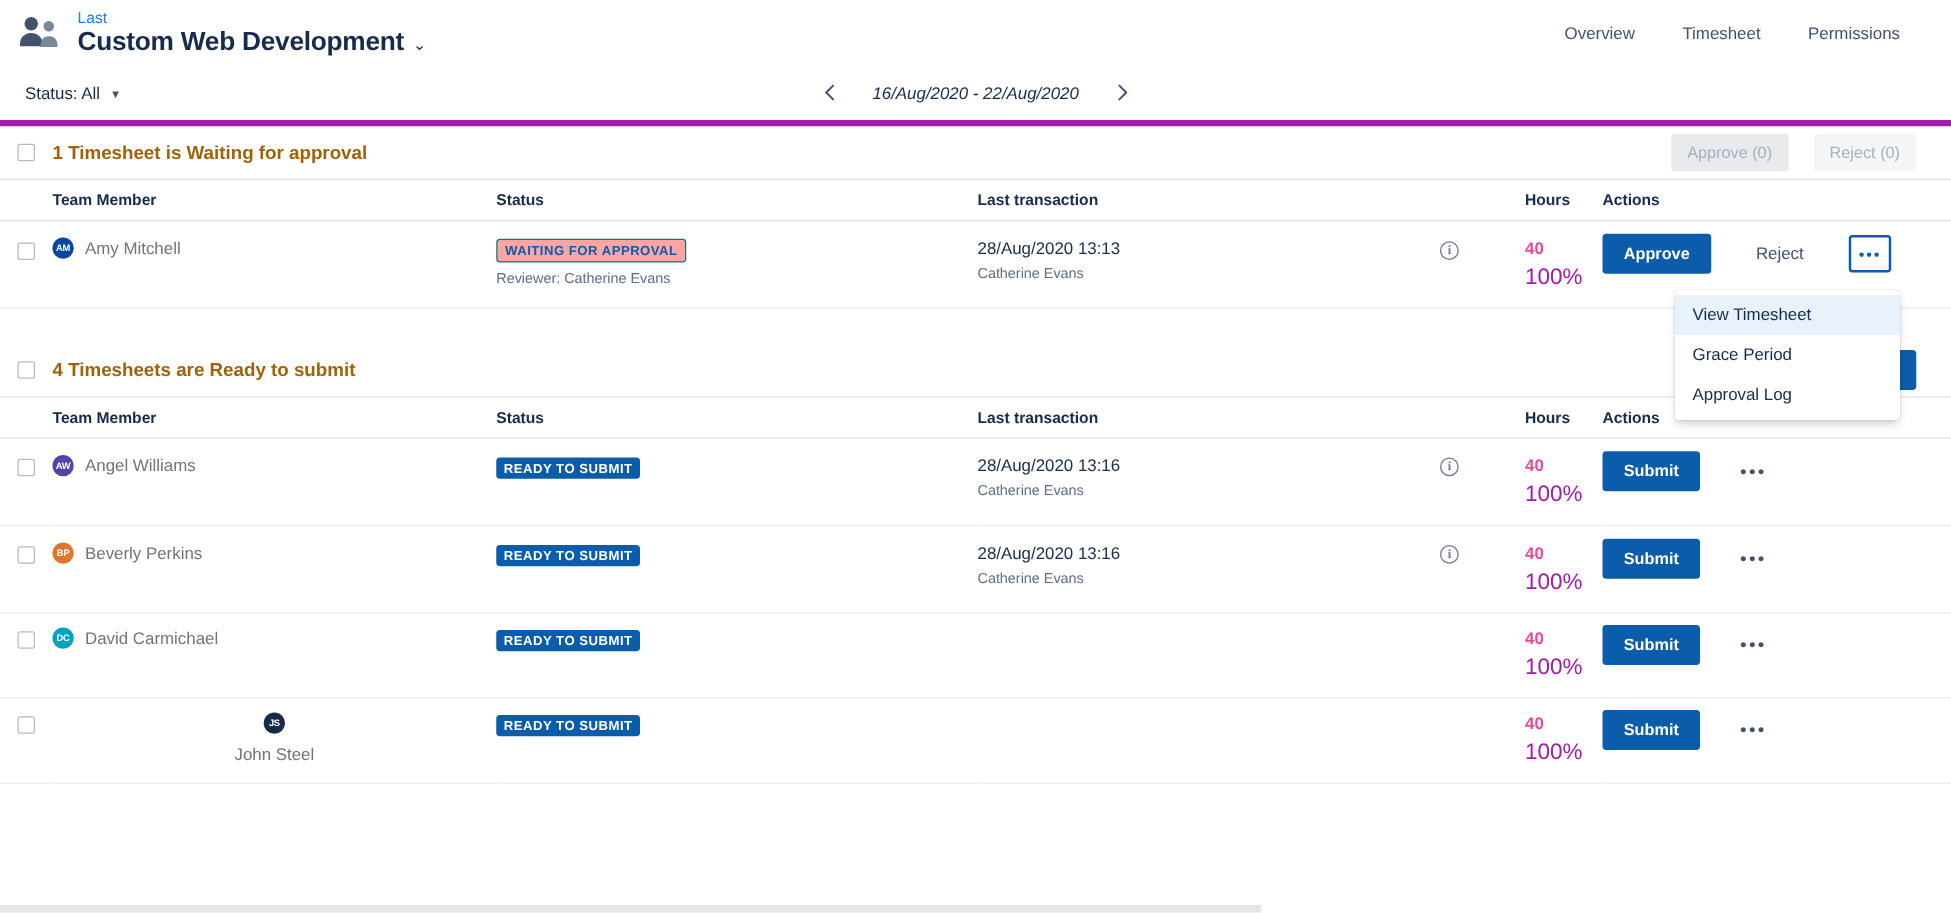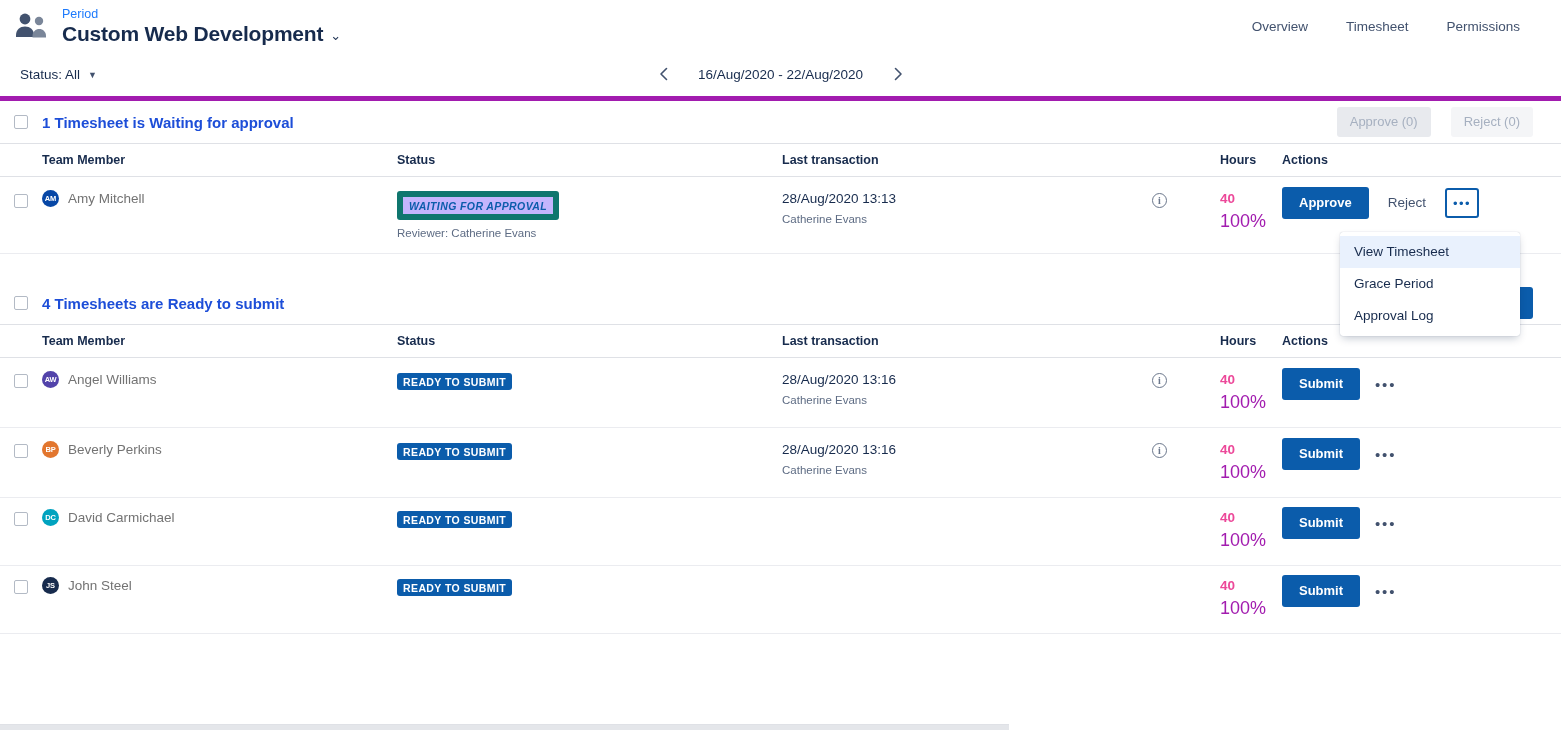--- a/index.html
+++ b/index.html
@@ -101,20 +101,21 @@
     position: relative;
     top: 1px;
   }
   .date-nav {
     position: absolute;
     left: 50%;
     transform: translateX(-50%);
     display: flex;
     align-items: center;
     gap: 14px;
+    font-style: italic;
   }
   .arrow-btn {
     width: 26px; height: 26px;
     display: flex; align-items: center; justify-content: center;
     color: #42526e;
     cursor: pointer;
     background: none; border: none;
     font-size: 17px;
   }
   .date-range {
@@ -131,21 +132,21 @@
     display: flex;
     align-items: center;
     padding-left: 14px;
     padding-right: 28px;
     border-bottom: 1px solid #dfe1e6;
     position: relative;
   }
   .section-title {
     font-size: 15px;
     font-weight: bold;
-    color: #1d4ed8;
+    color: #a16207;
     margin-left: 14px;
   }
   .section-actions {
     margin-left: auto;
     display: flex;
     align-items: center;
     gap: 20px;
   }
   .btn {
     font-family: "Liberation Sans", sans-serif;
@@ -262,24 +263,23 @@
     display: inline-block;
     font-size: 10.5px;
     font-weight: bold;
     letter-spacing: 0.4px;
     padding: 3px 6px 2px 6px;
     border-radius: 3px;
     line-height: 12px;
     text-transform: uppercase;
   }
   .loz-waiting {
-    background: #c4b5fd;
+    background: #fca5a5;
     color: #0b5cab;
-    border: 6px solid #0f766e;
-    font-style: italic;
+    border: 1px solid #0f766e;
   }
   .loz-ready {
     background: #0b5cab;
     color: #ffffff;
   }
   .reviewer {
     font-size: 11.5px;
     color: #5e6c84;
     margin-top: 7px;
   }
@@ -291,21 +291,21 @@
     border: 1.3px solid #6b778c;
     color: #6b778c;
     font-size: 10px;
     font-weight: bold;
     display: flex; align-items: center; justify-content: center;
     font-family: "Liberation Serif", serif;
     cursor: pointer;
   }
   .hours-main { font-size: 13.5px; color: #ec4899; font-weight: bold; }
   .hours-sub { font-size: 18px; color: #a21caf; margin-top: 5px; }
-  .actions-cell { display: flex; align-items: center; gap: 5px; padding-top: 10px; padding-bottom: 10px; }
+  .actions-cell { display: flex; align-items: center; gap: 22px; padding-top: 10px; padding-bottom: 10px; }
 
   
   .dropdown {
     position: absolute;
     width: 180px;
     background: #ffffff;
     border-radius: 3px;
     box-shadow: 0 4px 8px -2px rgba(9,30,66,0.25), 0 0 1px rgba(9,30,66,0.31);
     padding: 4px 0;
     z-index: 40;
@@ -343,21 +343,21 @@
   <div class="header">
     <span class="team-icon">
       <svg width="36" height="32" viewBox="0 0 36 32" fill="none">
         <circle cx="11" cy="9" r="5.4" fill="#42526e"></circle>
         <path d="M2 25c0-5.2 4.1-8.6 9-8.6s9 3.4 9 8.6v2H2v-2z" fill="#42526e"></path>
         <circle cx="25" cy="11" r="4.2" fill="#7a8699"></circle>
         <path d="M18.5 26c0-4.3 3.2-7 6.8-7s6.7 2.7 6.7 7v1.5H18.5V26z" fill="#7a8699"></path>
       </svg>
     </span>
     <div class="title-block">
-      <a class="breadcrumb">Period</a>
+      <a class="breadcrumb">Last</a>
       <div class="page-title-row">
         <span class="page-title">Custom Web Development</span>
         <span class="chev-title">⌄</span>
       </div>
     </div>
 
     <div class="nav">
       <div class="nav-item">Overview</div>
       <div class="nav-item">Timesheet</div>
       <div class="nav-item">Permissions</div>
@@ -583,21 +583,21 @@
             <button class="more-plain">•••</button>
           </div>
         </td>
       </tr>
 
       <tr>
         <td class="c-check">
           <div class="row-inner" style="padding-top:14px;padding-bottom:14px;"><span class="cbx"></span></div>
         </td>
         <td class="c-member">
-          <div class="member-cell" style="padding-top:11px;padding-bottom:11px;">
+          <div class="member-cell" style="padding-top:11px;padding-bottom:11px;flex-direction:column;">
             <span class="avatar" style="background:#172b4d">JS</span>
             <span class="member-name">John Steel</span>
           </div>
         </td>
         <td class="c-status">
           <div class="row-inner" style="padding-top:12px;"><span class="lozenge loz-ready">Ready to submit</span></div>
         </td>
         <td class="c-trans">
           <div class="row-inner">
             <div class="trans-main"></div>

